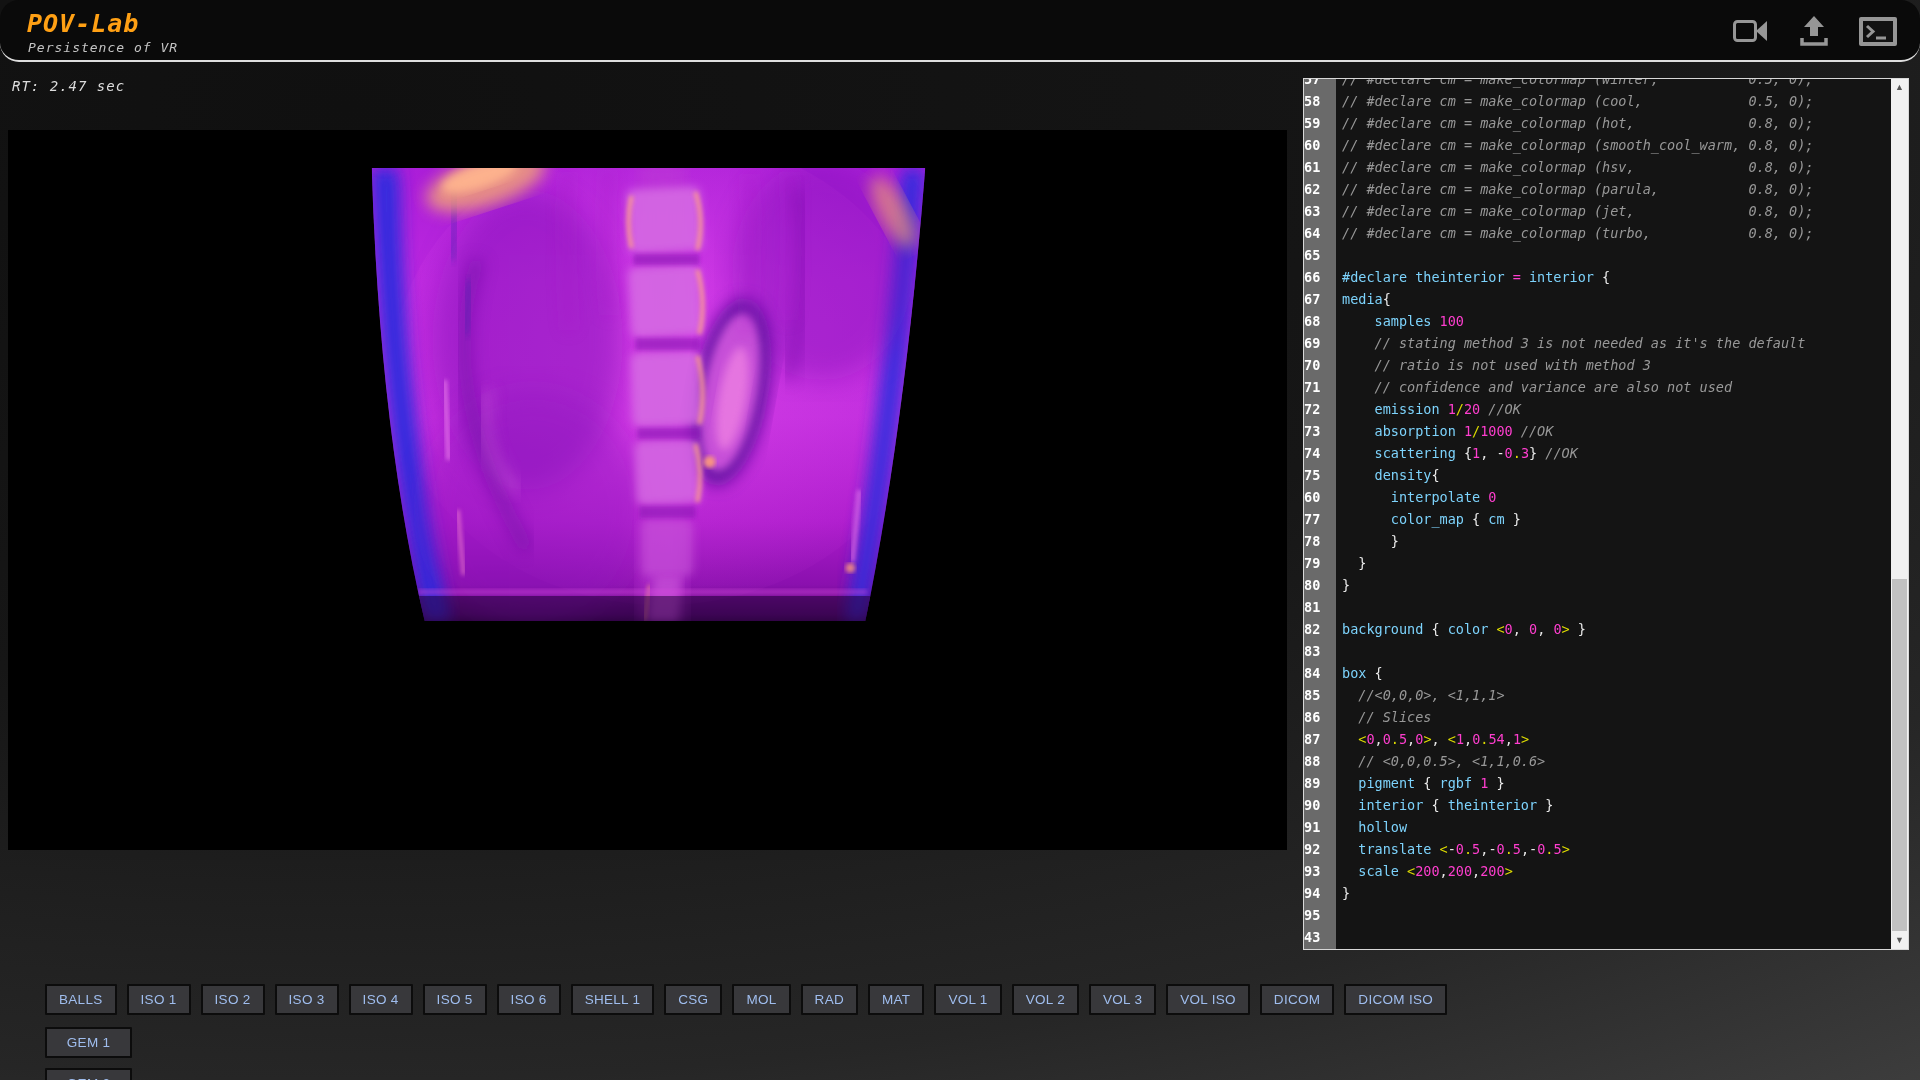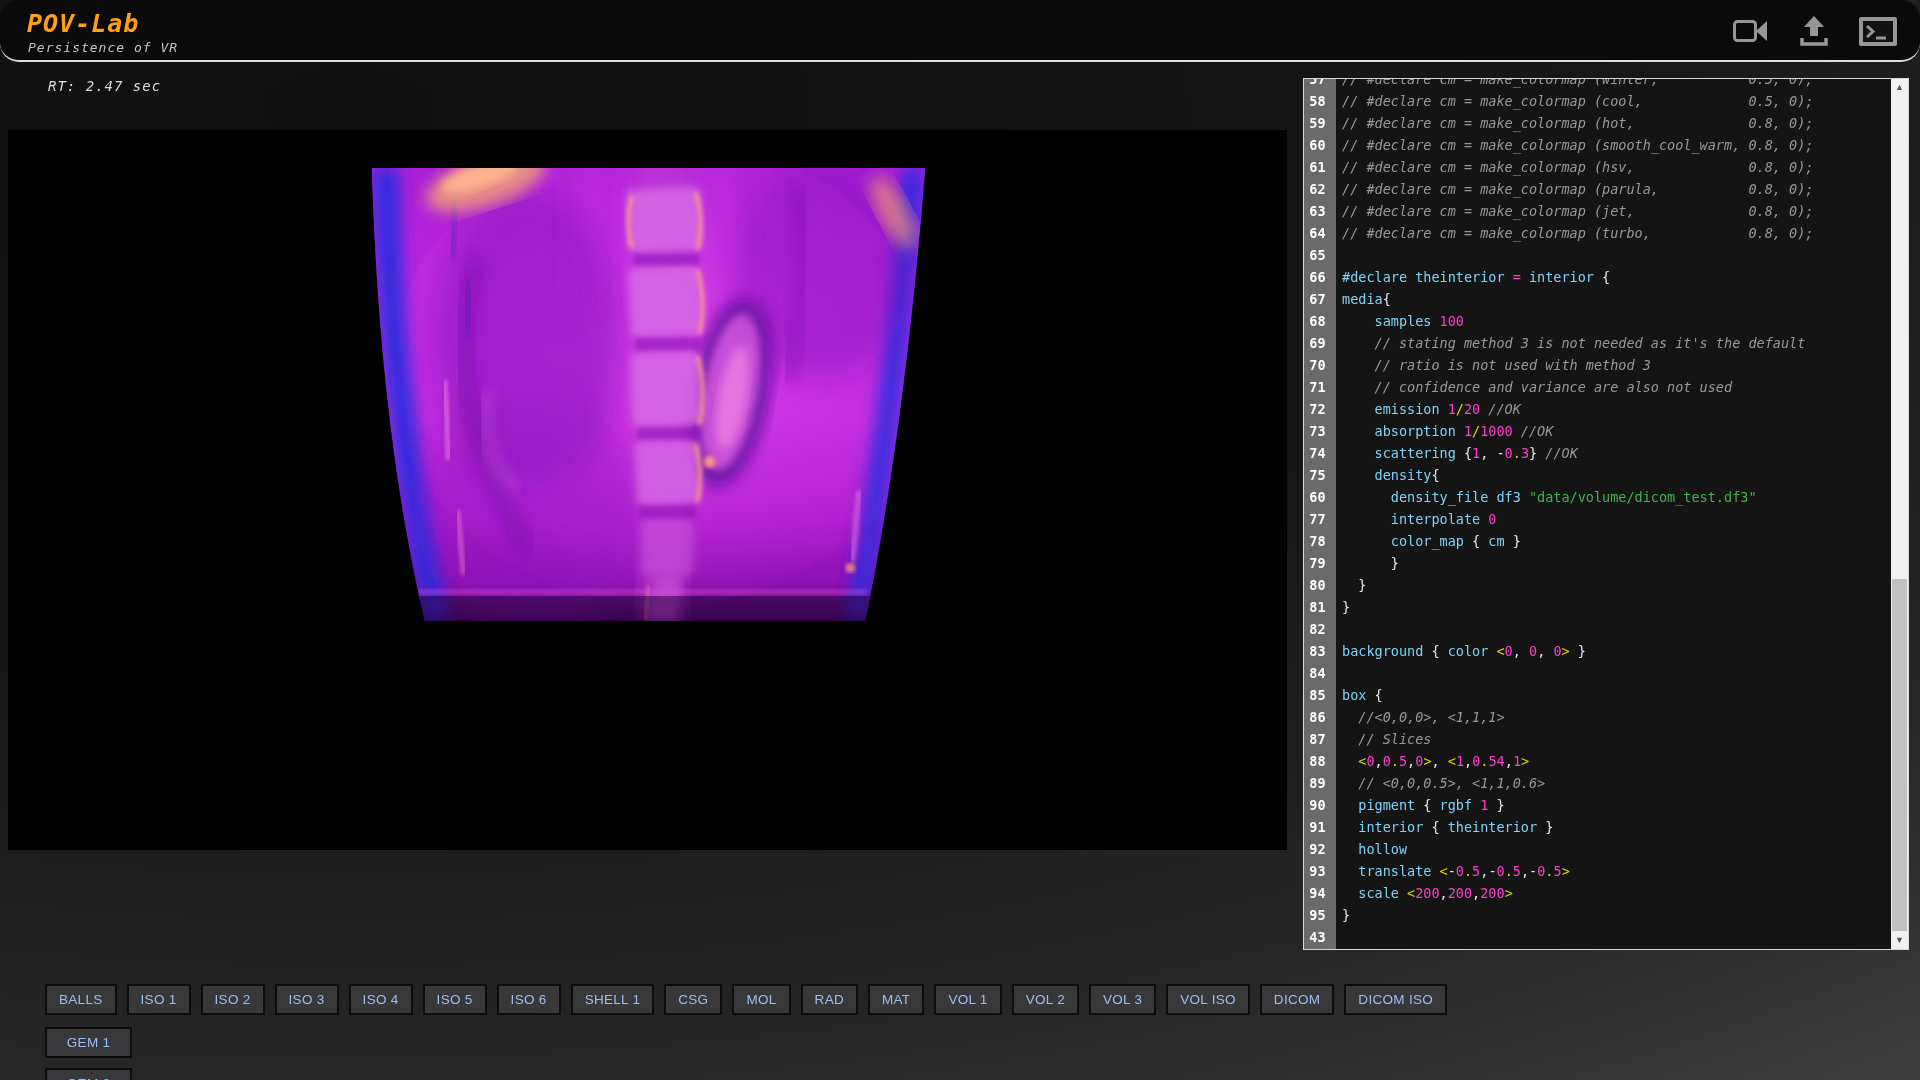--- a/index.html
+++ b/index.html
@@ -15,32 +15,32 @@
     background:#0a0a0a; border-bottom:2px solid #dedede;border-radius:19px; }
   .logo { position:absolute; left:27px; top:9px; font-size:25px; font-weight:bold;
     font-style:italic; color:#ffa014; letter-spacing:1px; }
   .subtitle { position:absolute; left:28px; top:40px; font-size:13px;
     font-style:italic; color:#c4c4c4; letter-spacing:1px; }
   .hdr-icons { position:absolute; right:22px; top:15px; display:flex; gap:26px; align-items:center; }
   .hdr-icons svg { display:block; cursor:pointer; }
 
   
   .status { position:absolute; left:12px; top:78px; font-size:14px;
-    font-style:italic; color:#dcdcdc; letter-spacing:1px;margin-left:36px; }
+    font-style:italic; color:#dcdcdc; letter-spacing:1px; }
 
   
   .canvas { position:absolute; left:8px; top:130px; width:1279px; height:720px; background:#000; }
   .canvas svg { display:block; width:100%; height:100%; }
 
   
   .editor { position:absolute; left:1303px; top:78px; width:606px; height:872px;
     background:#141414; border:1px solid #d8d8d8; display:flex; overflow:hidden; }
   .gutter { width:32px; background:#6a6a6a; overflow:hidden; flex:none; }
   .gutter-inner { margin-top:-11px; }
-  .gutter-inner div { height:22px; line-height:22px; text-align:center; padding-right:5px;
+  .gutter-inner div { height:22px; line-height:22px; text-align:left; padding-right:5px;
     color:#ffffff; font-size:13.5px; font-weight:bold; }
   .code { flex:1; overflow:hidden; cursor:text; }
   .code-inner { margin-top:-11px; padding-left:6px; }
   .code-inner div { height:22px; line-height:22px; font-size:13.5px; white-space:pre; }
   .tok-c { color:#989898; font-style:italic; }
   .tok-k { color:#7dd3fc; }
   .tok-n { color:#ff3ecf; }
   .tok-o { color:#dedc00; }
   .tok-p { color:#eaeaea; }
   .tok-s { color:#3fb548; }
@@ -259,21 +259,20 @@
         <div><span class="tok-k">#declare theinterior </span><span class="tok-n">=</span><span class="tok-k"> interior </span><span class="tok-p">{</span></div>
         <div><span class="tok-k">media</span><span class="tok-p">{</span></div>
         <div><span class="tok-k">    samples </span><span class="tok-n">100</span></div>
         <div><span class="tok-c">    // stating method 3 is not needed as it's the default</span></div>
         <div><span class="tok-c">    // ratio is not used with method 3</span></div>
         <div><span class="tok-c">    // confidence and variance are also not used</span></div>
         <div><span class="tok-k">    emission </span><span class="tok-n">1</span><span class="tok-o">/</span><span class="tok-n">20</span><span class="tok-c"> //OK</span></div>
         <div><span class="tok-k">    absorption </span><span class="tok-n">1</span><span class="tok-o">/</span><span class="tok-n">1000</span><span class="tok-c"> //OK</span></div>
         <div><span class="tok-k">    scattering </span><span class="tok-p">{</span><span class="tok-n">1</span><span class="tok-p">, -</span><span class="tok-n">0</span><span class="tok-o">.</span><span class="tok-n">3</span><span class="tok-p">}</span><span class="tok-c"> //OK</span></div>
         <div><span class="tok-k">    density</span><span class="tok-p">{</span></div>
-        <div><span class="tok-k">      density_file df3 </span><span class="tok-s">"data/volume/dicom_test.df3"</span></div>
         <div><span class="tok-k">      interpolate </span><span class="tok-n">0</span></div>
         <div><span class="tok-k">      color_map </span><span class="tok-p">{ </span><span class="tok-k">cm</span><span class="tok-p"> }</span></div>
         <div><span class="tok-p">      }</span></div>
         <div><span class="tok-p">  }</span></div>
         <div><span class="tok-p">}</span></div>
         <div></div>
         <div><span class="tok-k">background </span><span class="tok-p">{ </span><span class="tok-k">color </span><span class="tok-o">&lt;</span><span class="tok-n">0</span><span class="tok-p">, </span><span class="tok-n">0</span><span class="tok-p">, </span><span class="tok-n">0</span><span class="tok-o">&gt;</span><span class="tok-p"> }</span></div>
         <div></div>
         <div><span class="tok-k">box </span><span class="tok-p">{</span></div>
         <div><span class="tok-c">  //&lt;0,0,0&gt;, &lt;1,1,1&gt;</span></div>

